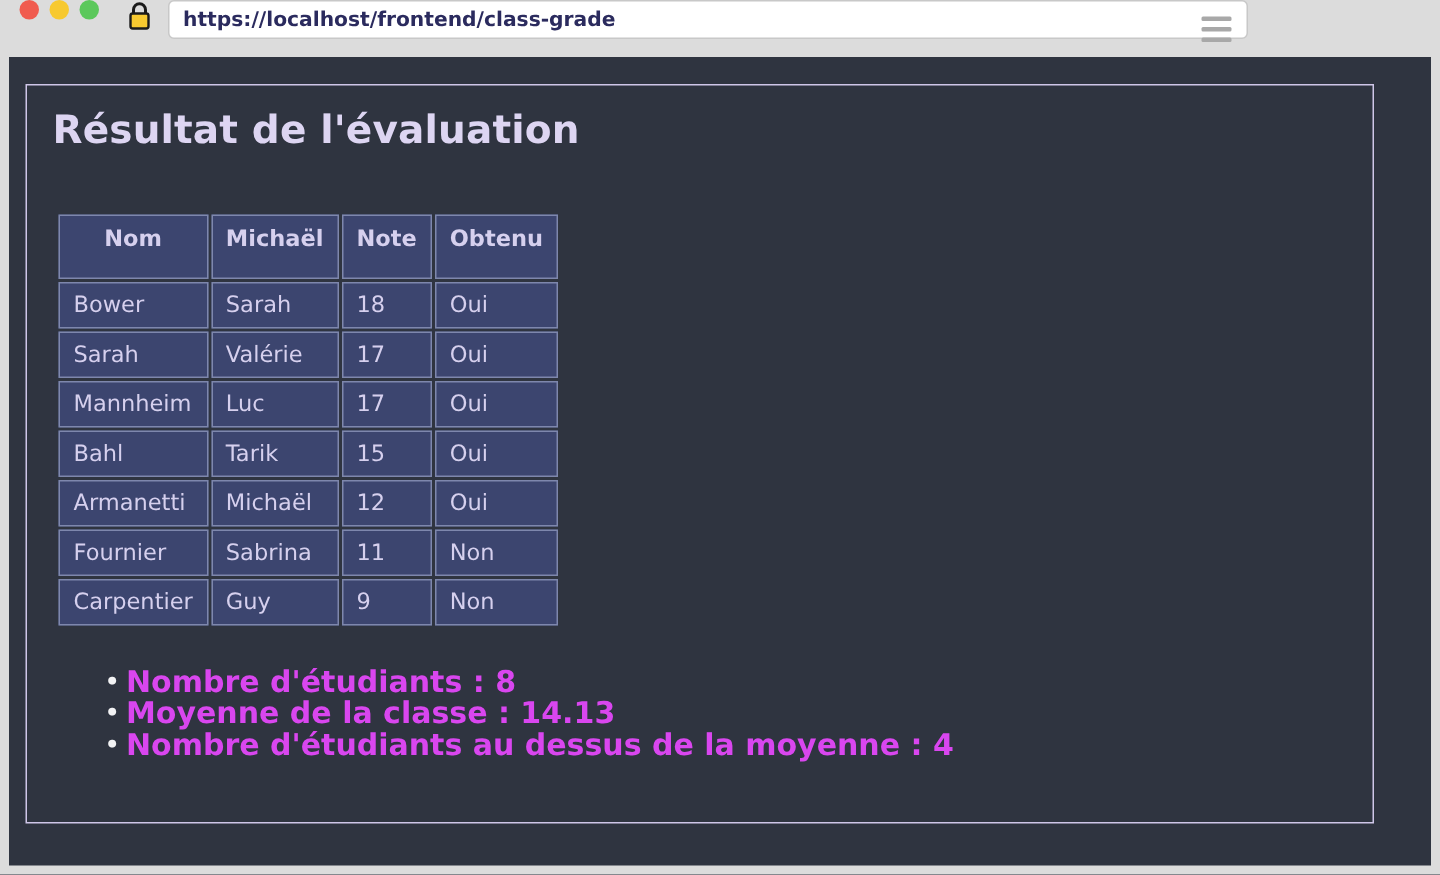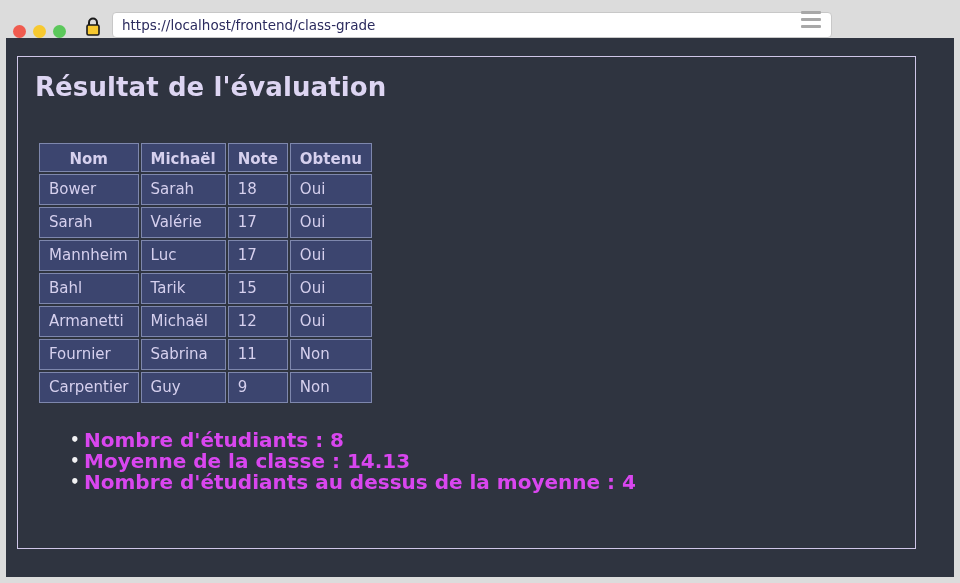--- a/index.html
+++ b/index.html
@@ -17,21 +17,22 @@
   }
 
   
   .browser-chrome {
     position: absolute;
     left: 0; top: 0;
     width: 832px;
     height: 38px;
     background: #dcdcdc;
     display: flex;
-    align-items: flex-end;
+    align-items: flex-start;
+    font-weight: bold;
   }
 
   .traffic-lights {
     display: flex;
     align-items: center;
     gap: 7px;
     margin-left: 13px;
   }
   .tl-dot {
     width: 13px; height: 13px;
@@ -132,21 +133,21 @@
     font-size: 15px;
     padding: 4px 9px 5px 9px;
     line-height: 20px;
     white-space: nowrap;
   }
 
   .grade-table th {
     font-weight: bold;
     text-align: center;
     padding-top: 5px;
-    padding-bottom: 2px;
+    padding-bottom: 16px;
   }
 
   .col-nom    { text-align: left; min-width: 84px; }
   .col-prenom { text-align: left; min-width: 70px; }
   .col-note   { min-width: 40px; }
   .col-obtenu { text-align: left; min-width: 60px; }
 
   
   .summary-list {
     margin: 25px 0 0 52px;

